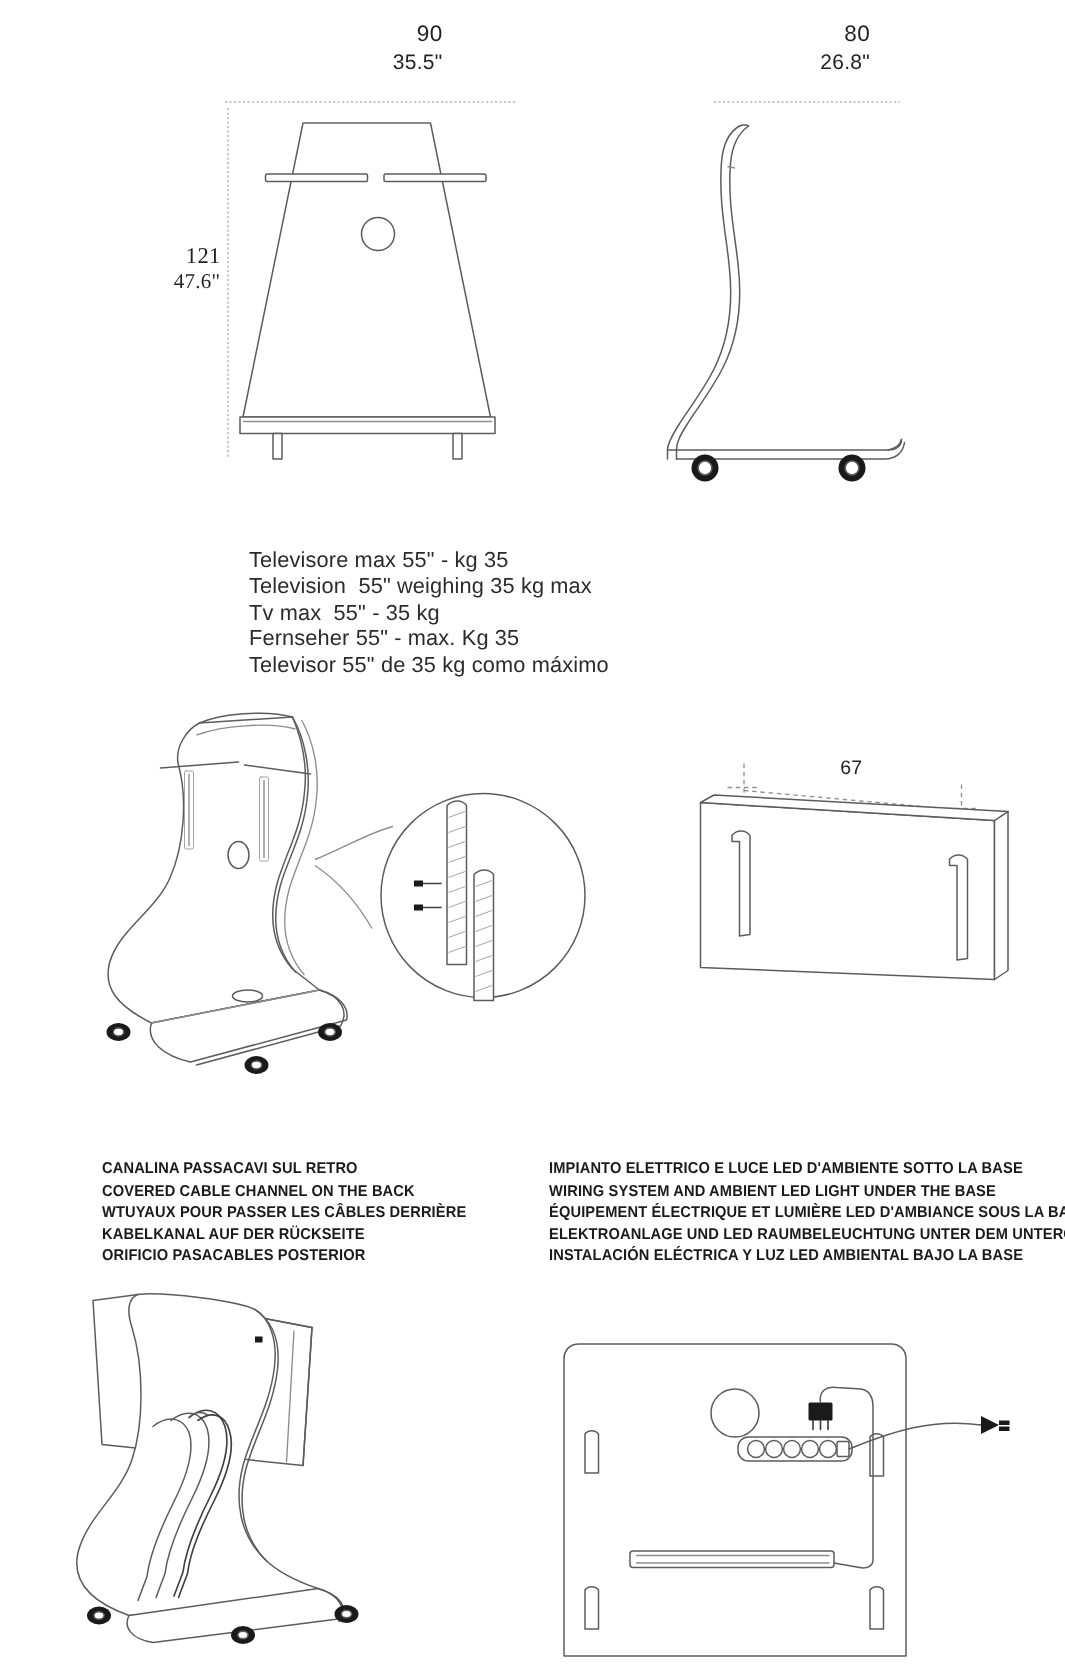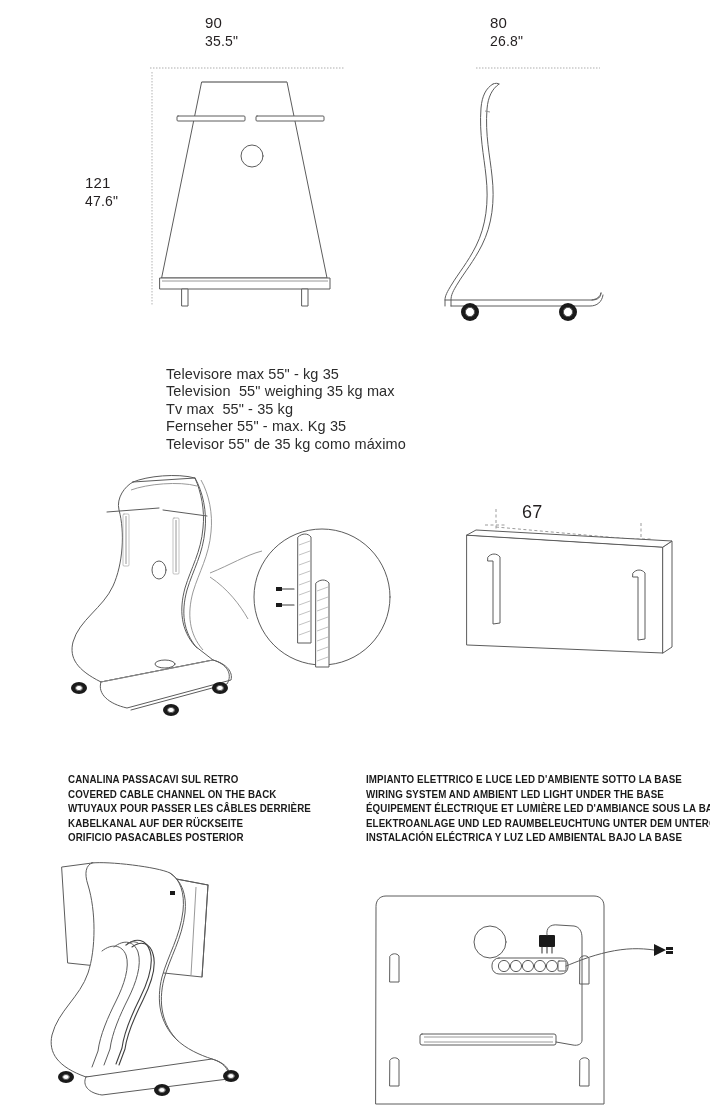--- a/index.html
+++ b/index.html
@@ -3,21 +3,21 @@
 <meta charset="utf-8">
 <style>
   html,body{margin:0;padding:0;background:#ffffff;}
   body{
     width:710px;height:1111px;position:relative;overflow:hidden;
     font-family:"Liberation Sans", sans-serif;color:#231f20;
   }
   .abs{position:absolute;}
   .dimtext{
     font-family:"Liberation Sans", sans-serif;
-    font-size:15px;color:#231f20;text-align:left;line-height:18px;
+    font-size:15px;color:#231f20;text-align:right;line-height:18px;
     letter-spacing:.2px;
   }
   .dimtext .sub{font-size:14px;}
   .spec-block{
     font-family:"Liberation Sans", sans-serif;
     font-size:14.5px;line-height:17.4px;color:#2b2b2b;letter-spacing:.1px;
     white-space:pre;
   }
   .caption-block{
     font-family:"Liberation Sans", sans-serif;
@@ -41,21 +41,21 @@
 <div class="abs dimtext" style="left:205px;top:14px;width:90px;">
   <div>90</div>
   <div class="sub">35.5"</div>
 </div>
 
 <div class="abs dimtext" style="left:490px;top:14px;width:90px;">
   <div>80</div>
   <div class="sub">26.8"</div>
 </div>
 
-<div class="abs dimtext" style="left:85px;top:174px;width:62px;">
+<div class="abs dimtext" style="left:85px;top:162px;width:62px;font-family:Liberation Serif, serif;">
   <div>121</div>
   <div class="sub">47.6"</div>
 </div>
 
 <svg class="abs" style="left:0;top:0;" width="710" height="330">
   <line class="dim-line" x1="150" y1="68" x2="344" y2="68"></line>
   <line class="dim-line" x1="476" y1="68" x2="600" y2="68"></line>
   <line class="dim-line" x1="152" y1="72" x2="152" y2="306"></line>
 </svg>
 
@@ -189,21 +189,21 @@
   </g>
 
   <g>
     <path class="ln-d" d="M40,74 l14,0"></path>
       <path class="ln-d" d="M40,90 l14,0"></path>
     <rect class="filldk" x="36" y="72" width="6" height="4"></rect>
     <rect class="filldk" x="36" y="88" width="6" height="4"></rect>
   </g>
 </svg>
 
-<div class="abs dimtext" style="left:522px;top:503px;width:40px;font-size:18px;">67</div>
+<div class="abs dimtext" style="left:535px;top:503px;width:40px;font-size:13px;">67</div>
 
 <svg class="abs" style="left:455px;top:495px;" width="230" height="170">
 
   <line class="dim-line-d" x1="41" y1="32" x2="186" y2="45"></line>
   <line class="dim-line-d" x1="41" y1="14" x2="41" y2="44"></line>
   <line class="dim-line-d" x1="186" y1="28" x2="186" y2="58"></line>
   <line class="dim-line-d" x1="30" y1="30" x2="52" y2="30"></line>
   <line class="dim-line-d" x1="176" y1="44" x2="198" y2="44"></line>
 
   <path class="ln fillw" d="M12,40 L208,52 L208,158 L12,150 Z"></path>

